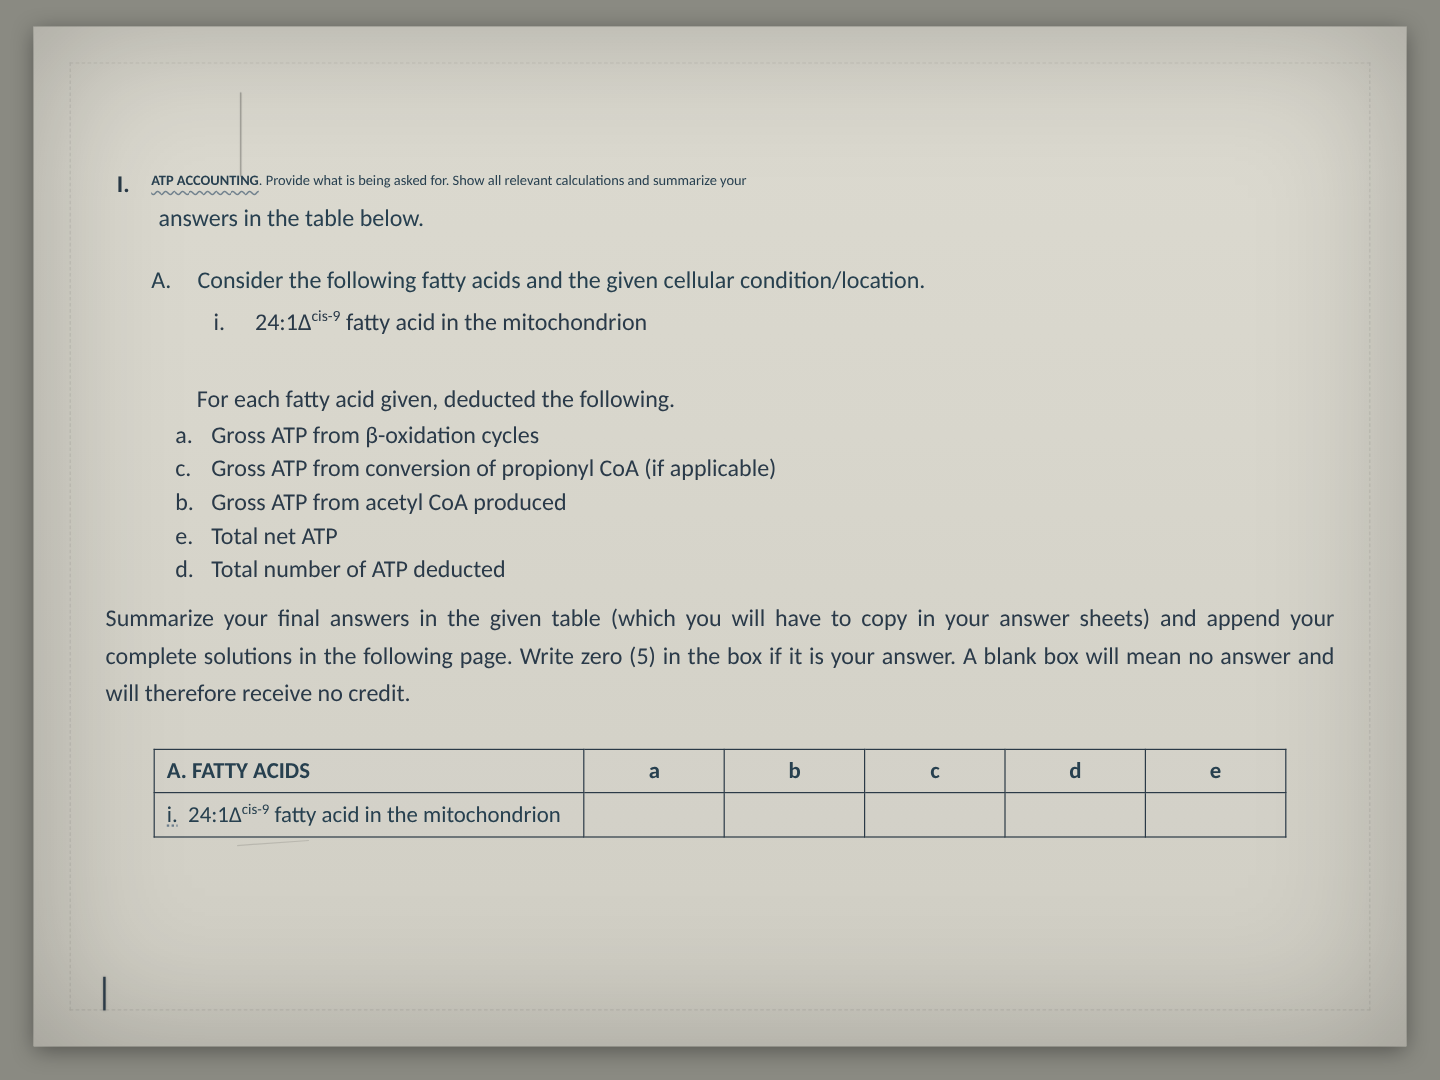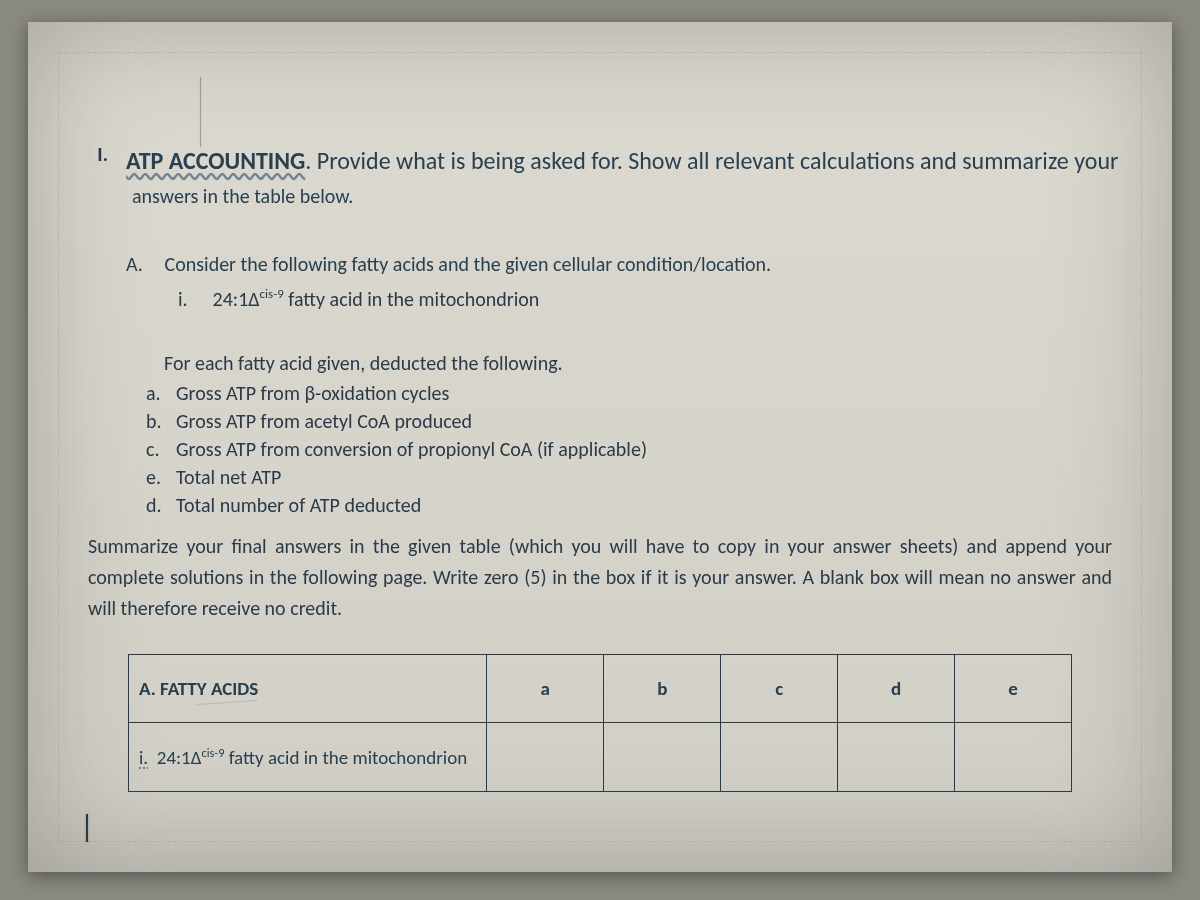--- a/index.html
+++ b/index.html
@@ -44,40 +44,40 @@
     margin-top:70px;
   }
   .roman {
     font-weight:700;
     font-size:20px;
     min-width:40px;
     text-align:right;
     color:#273845;
   }
   .heading-line {
-    font-size:24px;
+    font-size:12px;
     line-height:1.6;
     color:#284050;
   }
   .wavy {
     font-weight:700;
     position:relative;
     display:inline-block;
     text-decoration: underline wavy rgba(30,60,90,0.55);
     text-underline-offset:4px;
   }
   .subline {
     margin-left:64px;
     font-size:20px;
     color:#284050;
     margin-top:4px;
   }
   .sectA {
     margin-left:58px;
-    margin-top:44px;
+    margin-top:28px;
     font-size:20px;
     color:#27404f;
   }
   .sectA .lbl { display:inline-block; min-width:34px; }
   .sub-i {
     margin-left:110px;
     margin-top:10px;
     font-size:20px;
   }
   .sub-i .il { display:inline-block; min-width:30px; }
@@ -101,21 +101,21 @@
     line-height:1.55;
   }
   table.ans {
     margin:30px 60px 0 60px;
     border-collapse:collapse;
     width:calc(100% - 120px);
     table-layout:fixed;
   }
   table.ans th, table.ans td {
     border:1.5px solid #2b3a47;
-    padding:22px 10px;
+    padding:6px 10px;
     font-size:19px;
     color:#27404f;
     background:rgba(255,255,255,0.02);
     vertical-align:top;
   }
   table.ans th { font-weight:700; text-align:left; }
   table.ans .colh { text-align:center; font-weight:700; }
   table.ans .rowh { font-weight:400; }
   .iunder { text-decoration:underline dotted rgba(40,70,100,0.6); text-underline-offset:3px; }
   .caret {
@@ -156,22 +156,22 @@
     <span class="il">i.</span>
     <span>
       <span>24:1Δ</span><sup>cis-9</sup><span> fatty acid in the mitochondrion</span>
     </span>
   </div>
 
   <div class="foreach">For each fatty acid given, deducted the following.</div>
 
   <div class="letters">
     <div><span class="ll">a.</span><span>Gross ATP from β-oxidation cycles</span></div>
+    <div><span class="ll">c.</span><span>Gross ATP from conversion of propionyl CoA (if applicable)</span></div>
     <div><span class="ll">b.</span><span>Gross ATP from acetyl CoA produced</span></div>
-    <div><span class="ll">c.</span><span>Gross ATP from conversion of propionyl CoA (if applicable)</span></div>
     <div><span class="ll">e.</span><span>Total net ATP</span></div>
     <div><span class="ll">d.</span><span>Total number of ATP deducted</span></div>
   </div>
 
   <div class="summary">Summarize your final answers in the given table (which you will have to copy in your answer sheets) and append your complete solutions in the following page. Write zero (5) in the box if it is your answer. A blank box will mean no answer and will therefore receive no credit.</div>
 
   <table class="ans">
     <colgroup>
       <col style="width:38%">
       <col style="width:12.4%">

